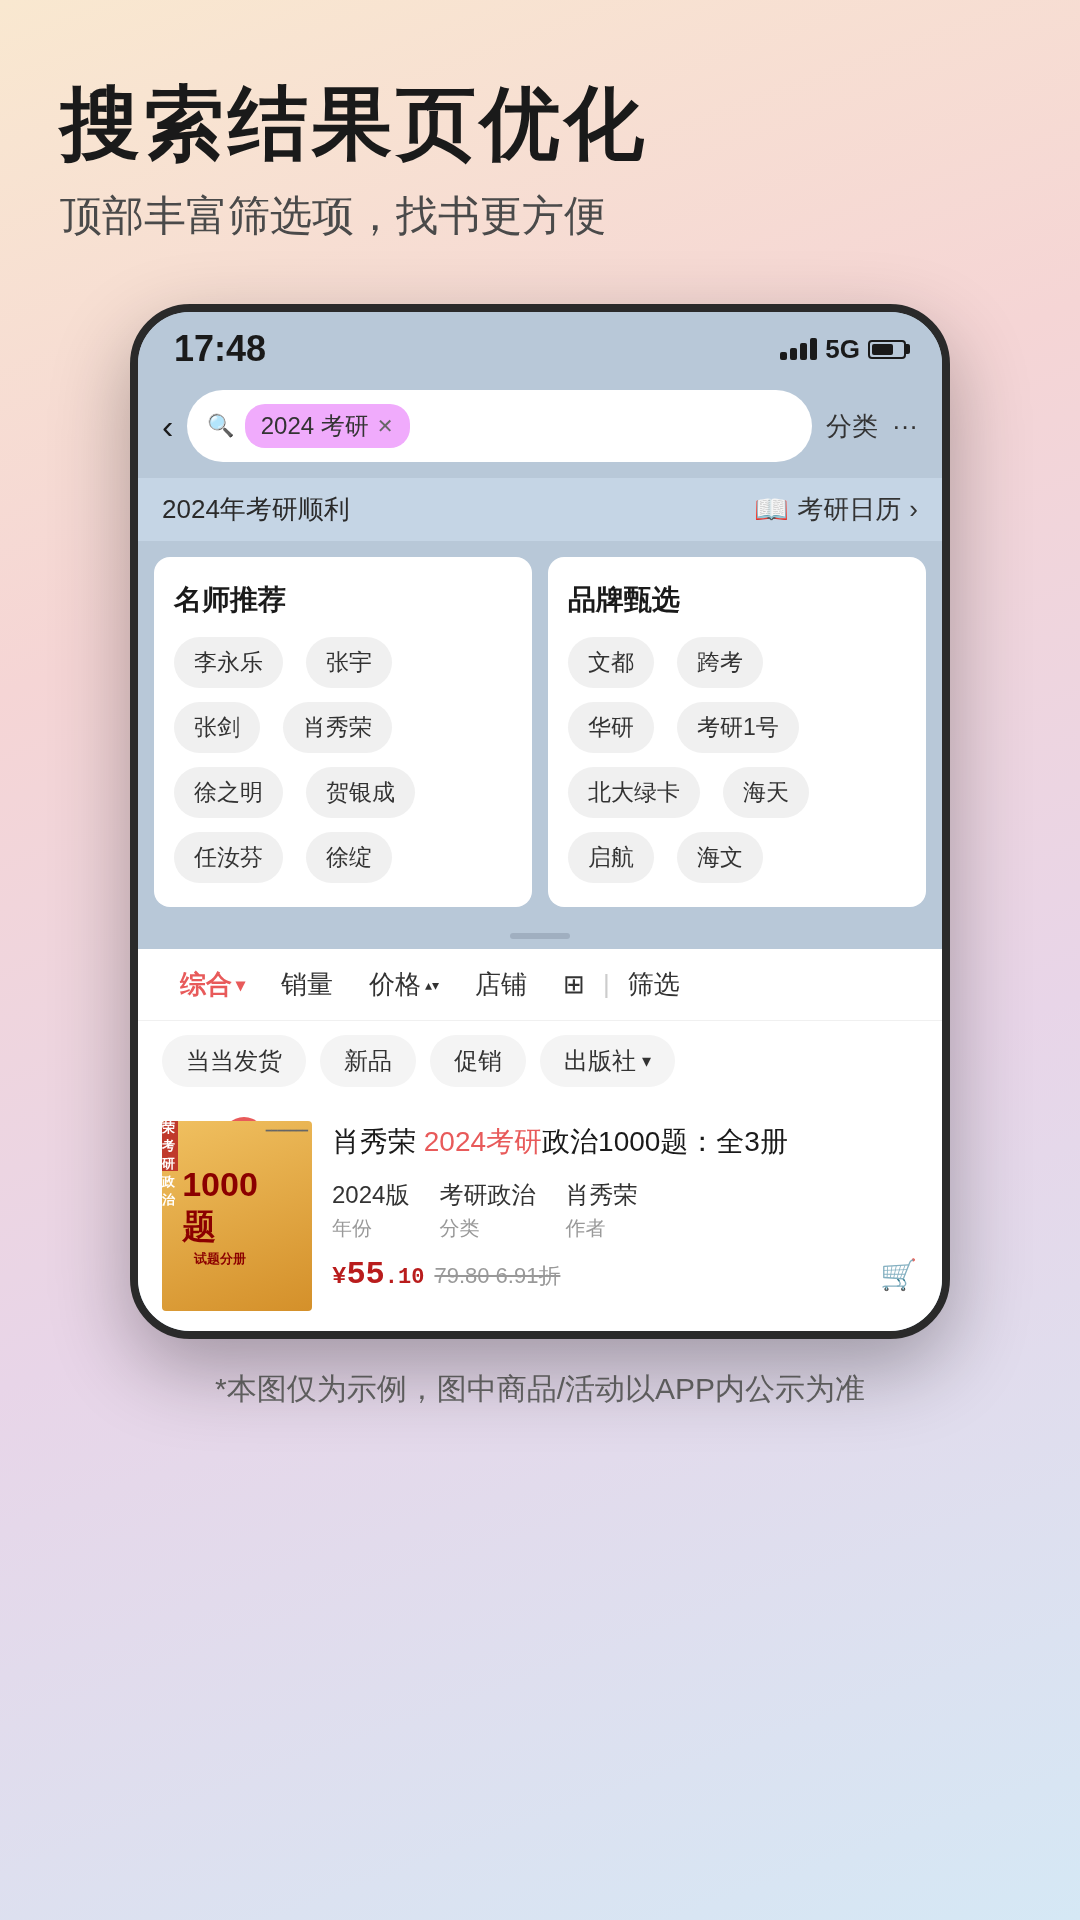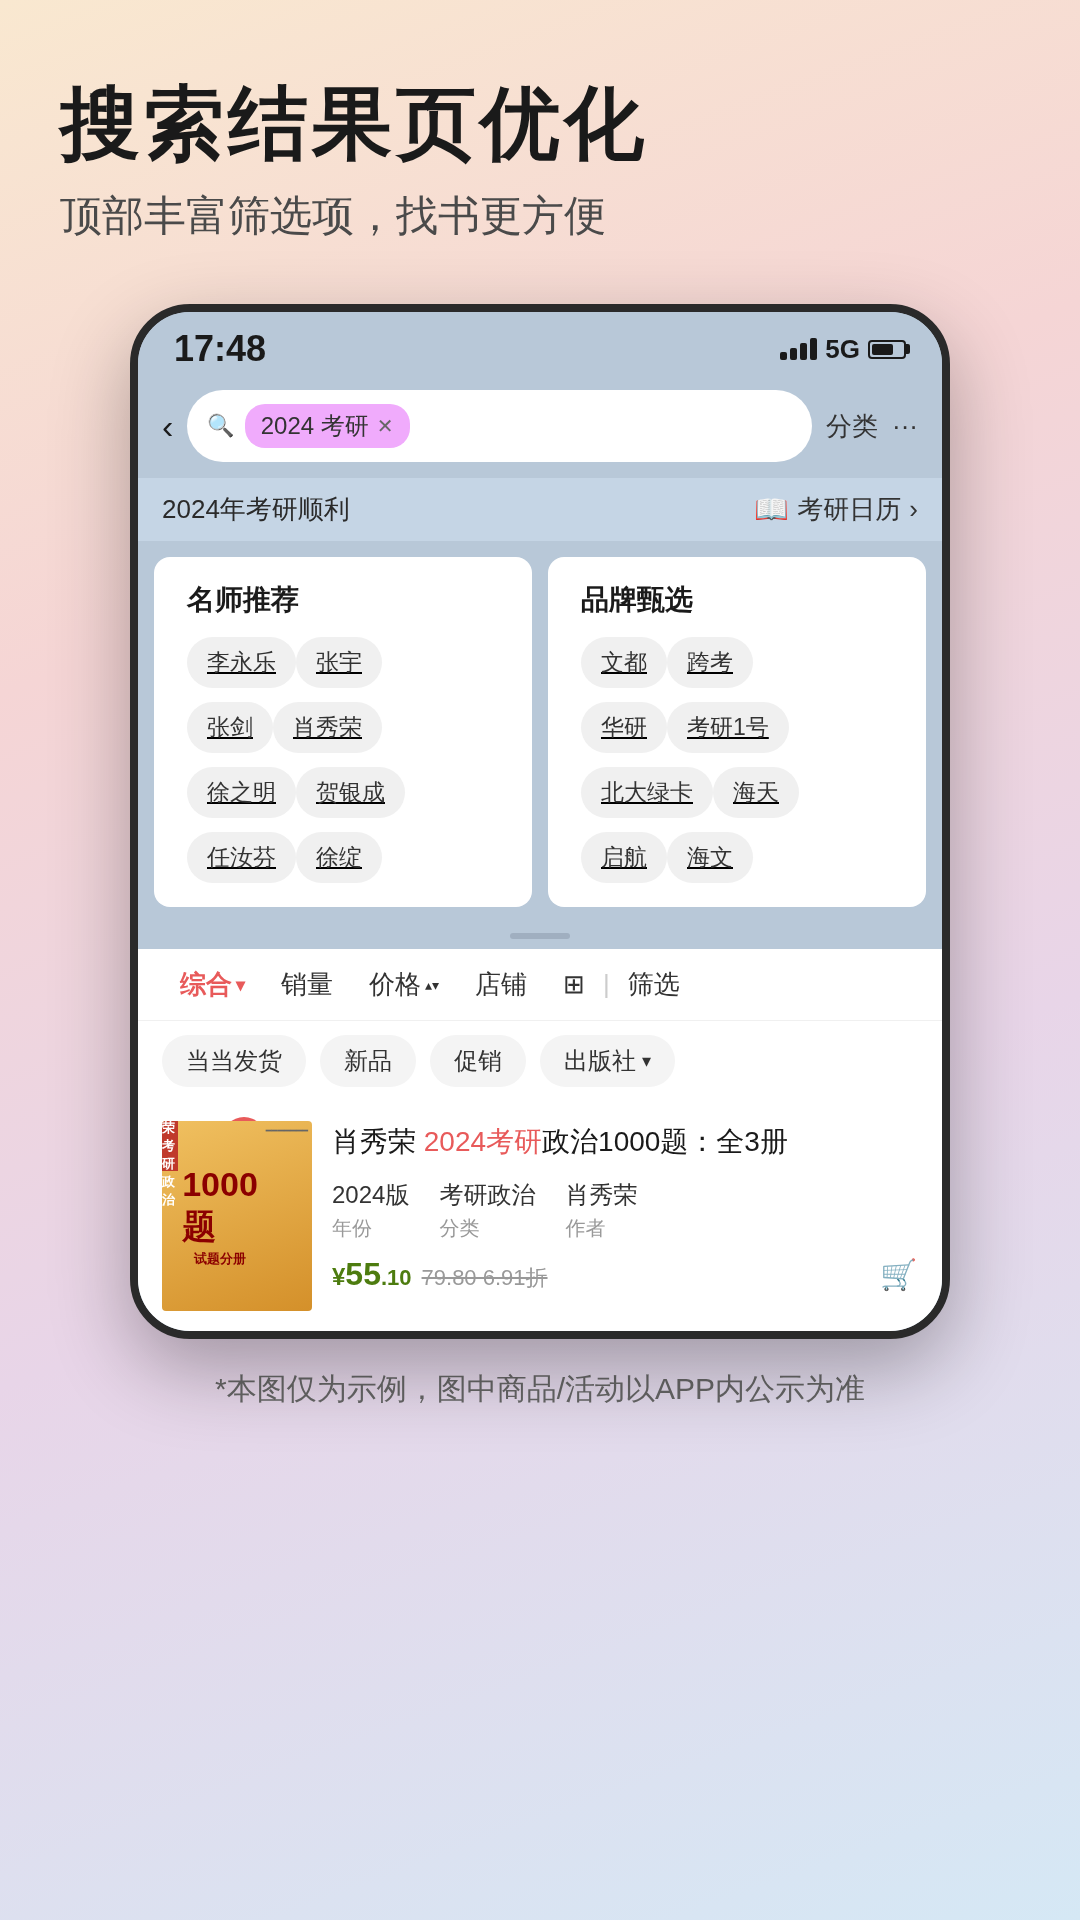--- a/index.html
+++ b/index.html
@@ -187,38 +187,37 @@
     
     .filter-cards {
       background: #b8c8d8;
       padding: 16px 16px;
       display: flex;
       gap: 16px;
     }
     .filter-card {
       background: white;
       border-radius: 16px;
-      padding: 24px 33px;
+      padding: 24px 20px;
       flex: 1;
     }
     .filter-card-title {
       font-size: 28px;
       font-weight: 700;
       color: #1a1a1a;
       margin-bottom: 18px;
     }
     .filter-tags {
       display: flex;
       flex-direction: column;
       gap: 14px;
     }
     .filter-row {
       display: flex;
-      gap: 0;
-      text-decoration: underline;
+      gap: 23px;
     }
     .filter-tag {
       background: #f0f0f0;
       border-radius: 30px;
       padding: 10px 20px;
       font-size: 23px;
       color: #333;
       text-align: center;
       white-space: nowrap;
     }
@@ -333,23 +332,24 @@
     .meta-label {
       font-size: 20px;
       color: #999;
     }
     .price-row {
       display: flex;
       align-items: baseline;
       gap: 10px;
     }
     .price-main {
-      color: #4d7c0f;
+      color: #b91c1c;
       font-size: 32px;
       font-weight: 700;
+      font-family: Liberation Mono, monospace;
     }
     .price-main .yuan {
       font-size: 24px;
     }
     .price-main .decimal {
       font-size: 22px;
     }
     .price-old {
       color: #999;
       font-size: 22px;

